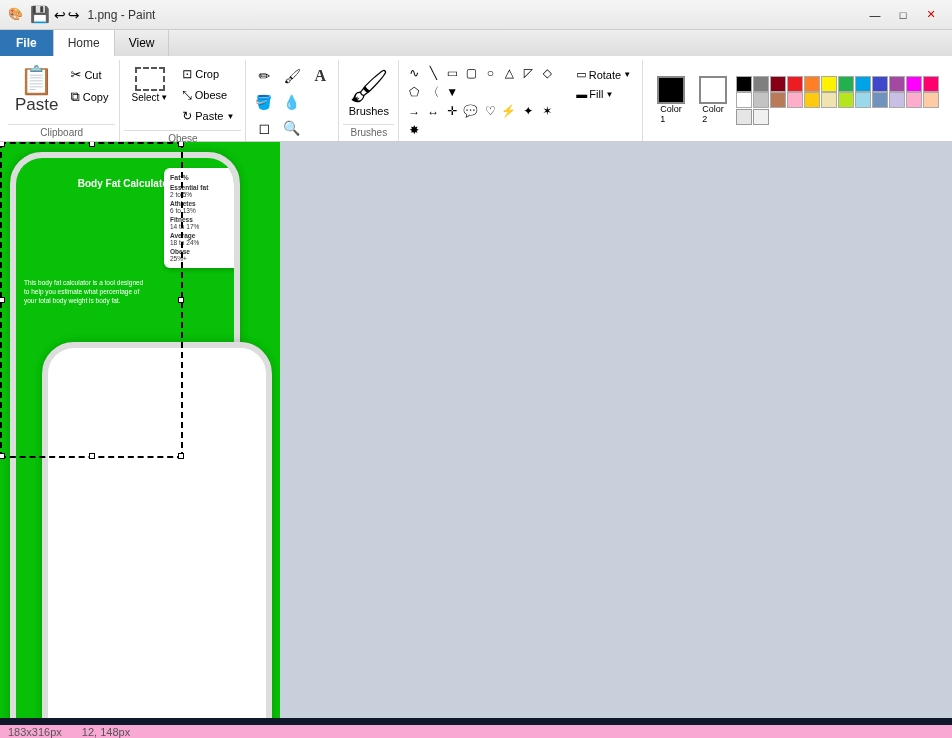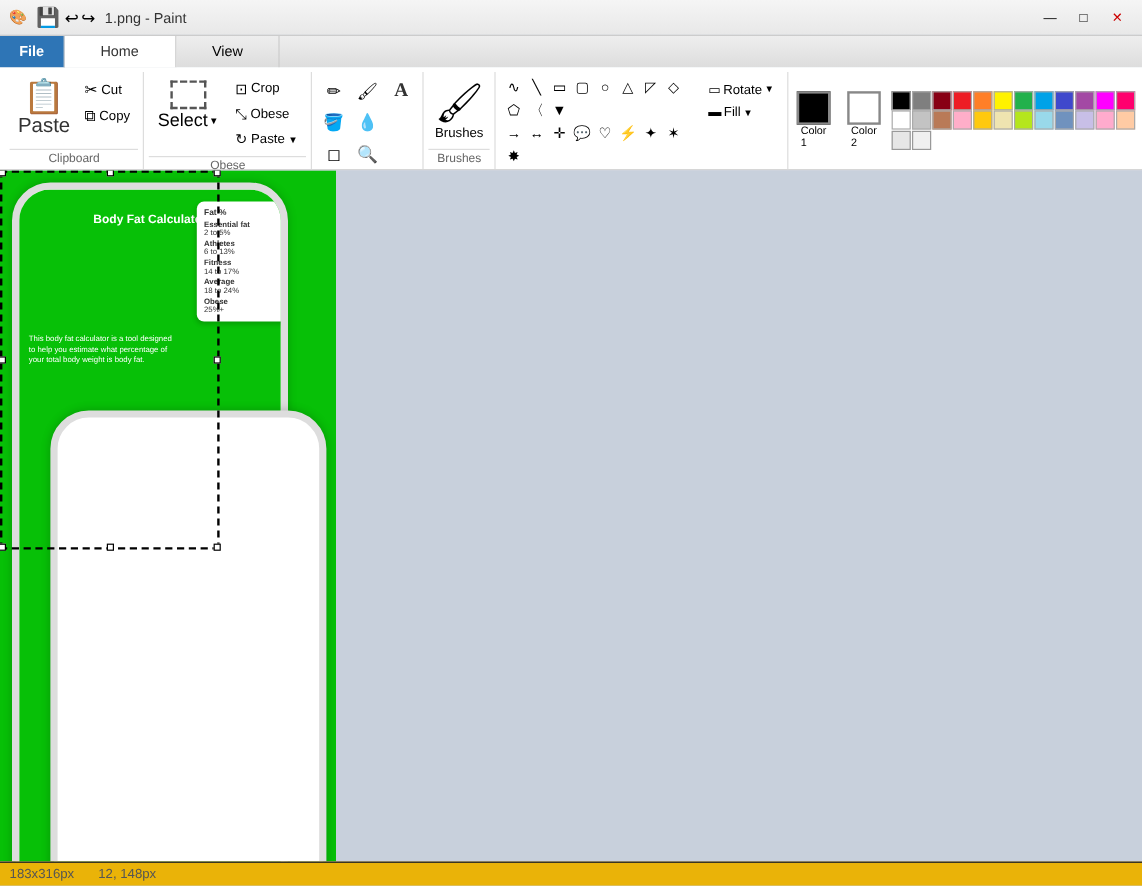--- a/index.html
+++ b/index.html
@@ -14,21 +14,21 @@
       padding: 0 8px;
       border-bottom: 1px solid #ccc;
       font-size: 12px;
     }
     .titlebar-icon { width: 16px; height: 16px; margin-right: 6px; }
     .titlebar-title { color: #333; }
     .titlebar-controls { margin-left: auto; display: flex; gap: 2px; }
     .titlebar-btn { width: 26px; height: 20px; display: flex; align-items: center; justify-content: center; font-size: 11px; cursor: pointer; }
     .ribbon-tabs { display: flex; height: 26px; background: linear-gradient(to bottom, #eee, #ddd); }
     .ribbon-tab {
-      padding: 4px 30px;
+      padding: 4px 14px;
       font-size: 12px;
       cursor: pointer;
       border-right: 1px solid #ccc;
       display: flex;
       align-items: center;
     }
     .ribbon-tab.active {
       background: #fff;
       border-bottom: none;
       color: #333;
@@ -189,22 +189,22 @@
       background: #c8d0dc;
       width: 100%;
       height: calc(738px - 30px - 26px - 86px - 20px);
       position: relative;
       overflow: hidden;
     }
 
     
     .statusbar {
       height: 20px;
-      background: #eab308;
-      border-top: 1px solid #0f172a;
+      background: #f9a8d4;
+      border-top: 7px solid #0f172a;
       display: flex;
       align-items: center;
       padding: 0 8px;
       font-size: 11px;
       color: #555;
       gap: 20px;
       position: absolute;
       bottom: 0;
       width: 100%;
     }
@@ -303,21 +303,21 @@
     </div>
     <div class="ribbon-group-label">Clipboard</div>
   </div>
 
   <div class="ribbon-group image-group" style="min-width:90px;">
     <div class="ribbon-group-content" style="flex-direction:row; gap:4px;">
 
       <div style="display:flex; flex-direction:column; align-items:center; cursor:pointer; padding:2px 4px; border:1px solid transparent;">
         <div style="width:30px; height:24px; border:2px dashed #555; margin-bottom:1px;"></div>
         <div style="display:flex; align-items:center; gap:1px;">
-          <span style="font-size:15px;">Select</span>
+          <span style="font-size:10px;">Select</span>
           <span style="font-size:8px;">▼</span>
         </div>
       </div>
 
       <div style="display:flex; flex-direction:column; gap:1px;">
         <div class="small-btn">
           <span style="font-size:12px;">⊡</span>
           <span>Crop</span>
         </div>
         <div class="small-btn">

